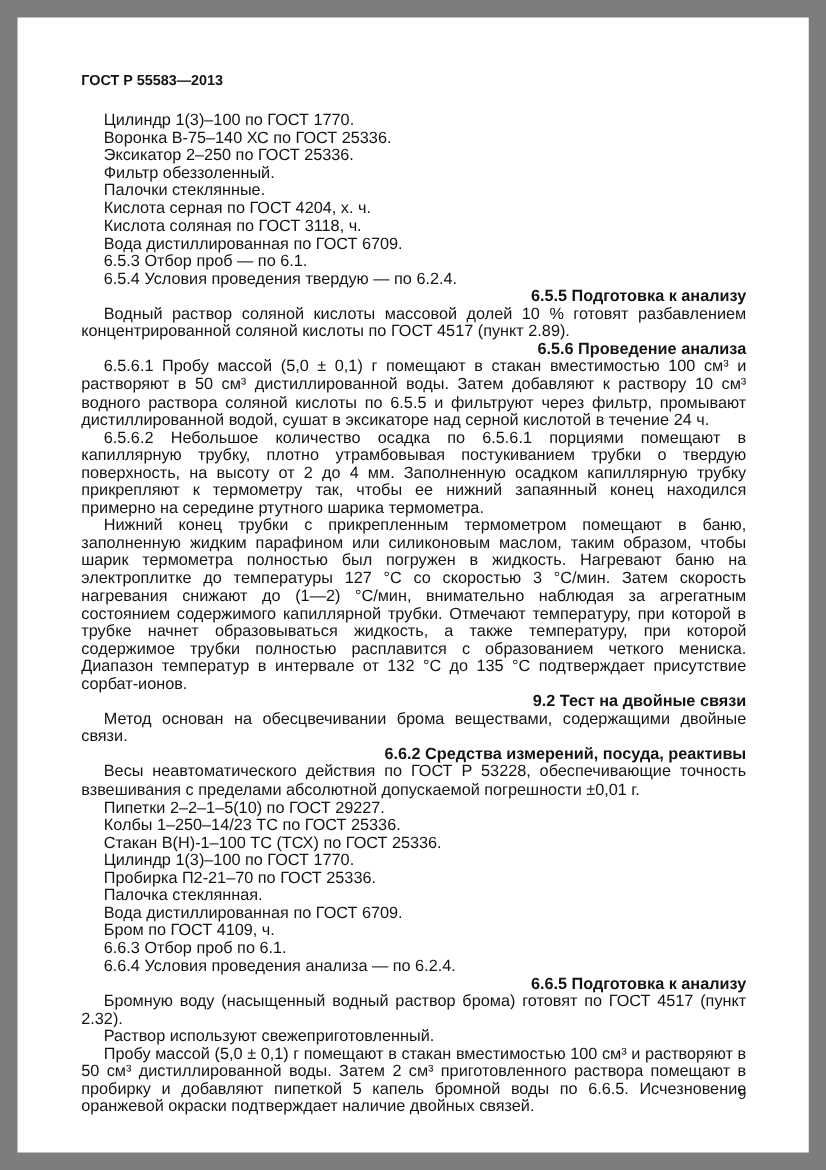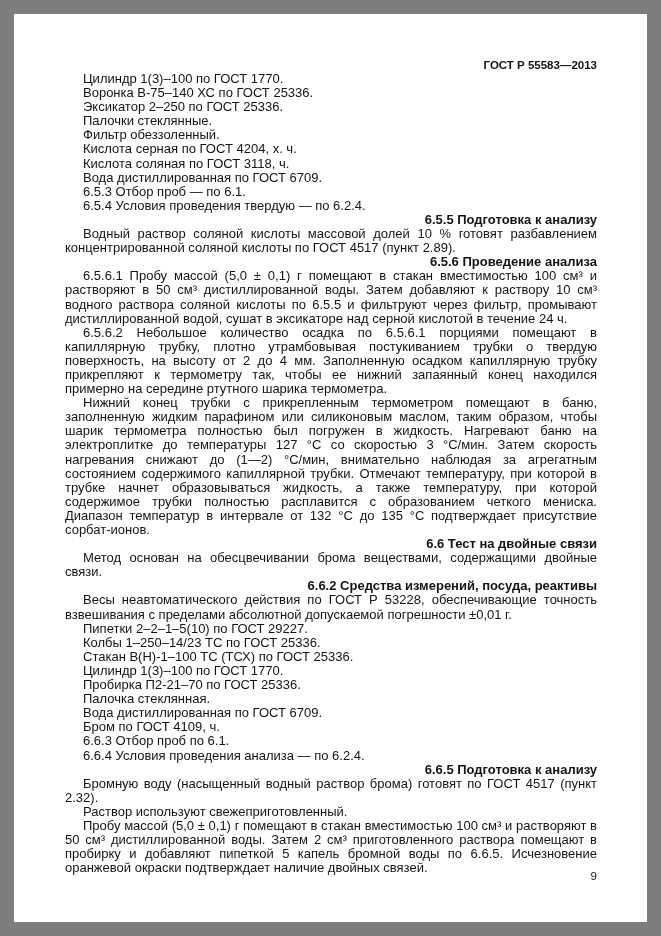--- a/index.html
+++ b/index.html
@@ -21,24 +21,25 @@
     }
     .page {
       position: absolute;
       top: 14px; left: 14px; right: 14px; bottom: 14px;
       background: var(--page);
       color: var(--text);
       padding: 45px 50px 0 51px;
       overflow: hidden;
     }
     .doc-header {
-      text-align: right;
+      text-align: left;
       font-weight: bold;
       font-size: 11.5px;
       line-height: 13px;
+      margin-bottom: 17px;
       color: var(--text);
     }
     .content p {
       font-size: 13px;
       line-height: 14.1px;
       text-align: justify;
       text-indent: 18px;
       color: var(--text);
     }
     .content p.bold {
@@ -56,34 +57,34 @@
 </head>
 <body>
 
 <div class="frame">
   <div class="page">
     <div class="doc-header">ГОСТ Р 55583—2013</div>
     <div class="content">
         <p>Цилиндр 1(3)–100 по ГОСТ 1770.</p>
         <p>Воронка В-75–140 ХС по ГОСТ 25336.</p>
         <p>Эксикатор 2–250 по ГОСТ 25336.</p>
+        <p>Фильтр обеззоленный.</p>
         <p>Палочки стеклянные.</p>
-        <p>Фильтр обеззоленный.</p>
         <p>Кислота серная по ГОСТ 4204, х. ч.</p>
         <p>Кислота соляная по ГОСТ 3118, ч.</p>
         <p>Вода дистиллированная по ГОСТ 6709.</p>
         <p>6.5.3 Отбор проб — по 6.1.</p>
         <p>6.5.4 Условия проведения твердую — по 6.2.4.</p>
         <p class="bold">6.5.5 Подготовка к анализу</p>
         <p>Водный раствор соляной кислоты массовой долей 10 % готовят разбавлением концентрированной соляной кислоты по ГОСТ 4517 (пункт 2.89).</p>
         <p class="bold">6.5.6 Проведение анализа</p>
         <p>6.5.6.1 Пробу массой (5,0 ± 0,1) г помещают в стакан вместимостью 100 см³ и растворяют в 50 см³ дистиллированной воды. Затем добавляют к раствору 10 см³ водного раствора соляной кислоты по 6.5.5 и фильтруют через фильтр, промывают дистиллированной водой, сушат в эксикаторе над серной кислотой в течение 24 ч.</p>
         <p>6.5.6.2 Небольшое количество осадка по 6.5.6.1 порциями помещают в капиллярную трубку, плотно утрамбовывая постукиванием трубки о твердую поверхность, на высоту от 2 до 4 мм. Заполненную осадком капиллярную трубку прикрепляют к термометру так, чтобы ее нижний запаянный конец находился примерно на середине ртутного шарика термометра.</p>
         <p>Нижний конец трубки с прикрепленным термометром помещают в баню, заполненную жидким парафином или силиконовым маслом, таким образом, чтобы шарик термометра полностью был погружен в жидкость. Нагревают баню на электроплитке до температуры 127 °С со скоростью 3 °С/мин. Затем скорость нагревания снижают до (1—2) °С/мин, внимательно наблюдая за агрегатным состоянием содержимого капиллярной трубки. Отмечают температуру, при которой в трубке начнет образовываться жидкость, а также температуру, при которой содержимое трубки полностью расплавится с образованием четкого мениска. Диапазон температур в интервале от 132 °С до 135 °С подтверждает присутствие сорбат-ионов.</p>
-        <p class="bold">6.6 Тест на двойные связи</p>
+        <p class="bold">9.2 Тест на двойные связи</p>
         <p>Метод основан на обесцвечивании брома веществами, содержащими двойные связи.</p>
         <p class="bold">6.6.2 Средства измерений, посуда, реактивы</p>
         <p>Весы неавтоматического действия по ГОСТ Р 53228, обеспечивающие точность взвешивания с пределами абсолютной допускаемой погрешности ±0,01 г.</p>
         <p>Пипетки 2–2–1–5(10) по ГОСТ 29227.</p>
         <p>Колбы 1–250–14/23 ТС по ГОСТ 25336.</p>
         <p>Стакан В(Н)-1–100 ТС (ТСХ) по ГОСТ 25336.</p>
         <p>Цилиндр 1(3)–100 по ГОСТ 1770.</p>
         <p>Пробирка П2-21–70 по ГОСТ 25336.</p>
         <p>Палочка стеклянная.</p>
         <p>Вода дистиллированная по ГОСТ 6709.</p>

